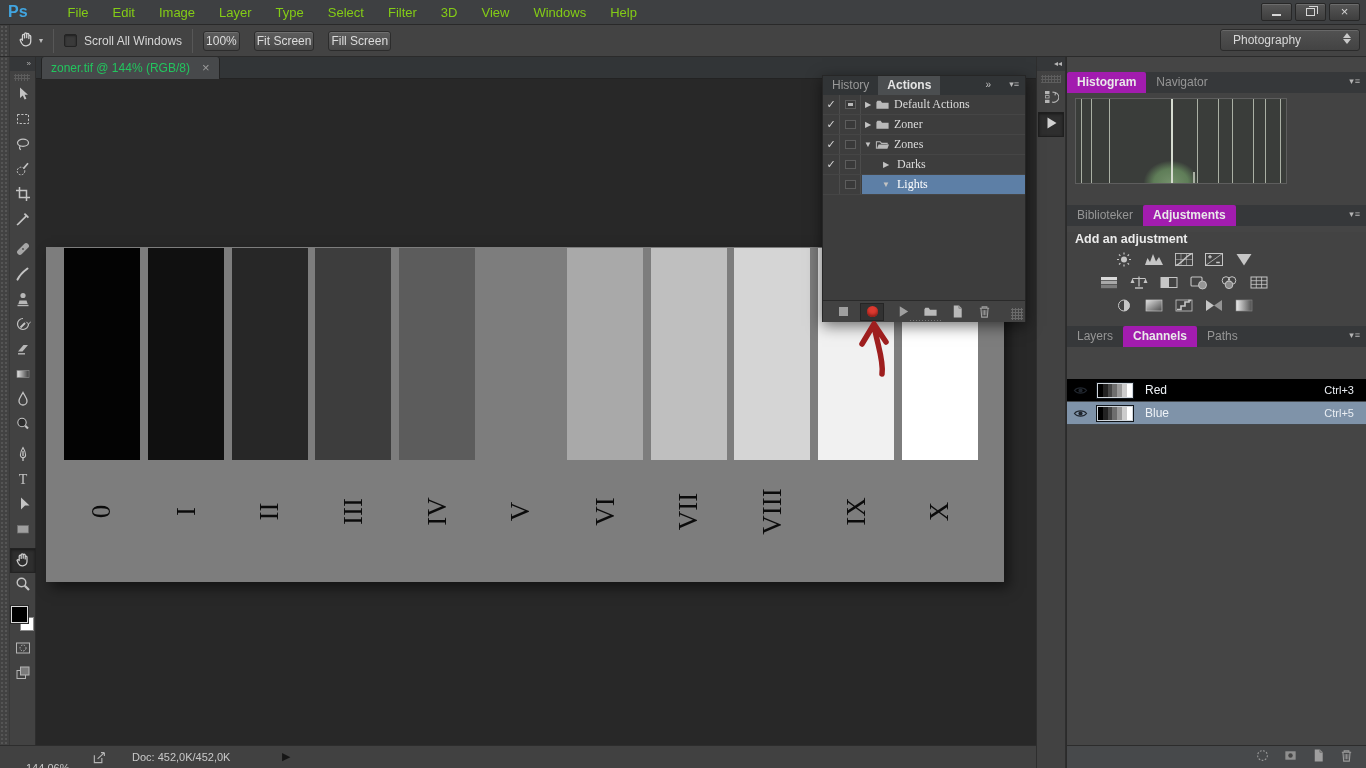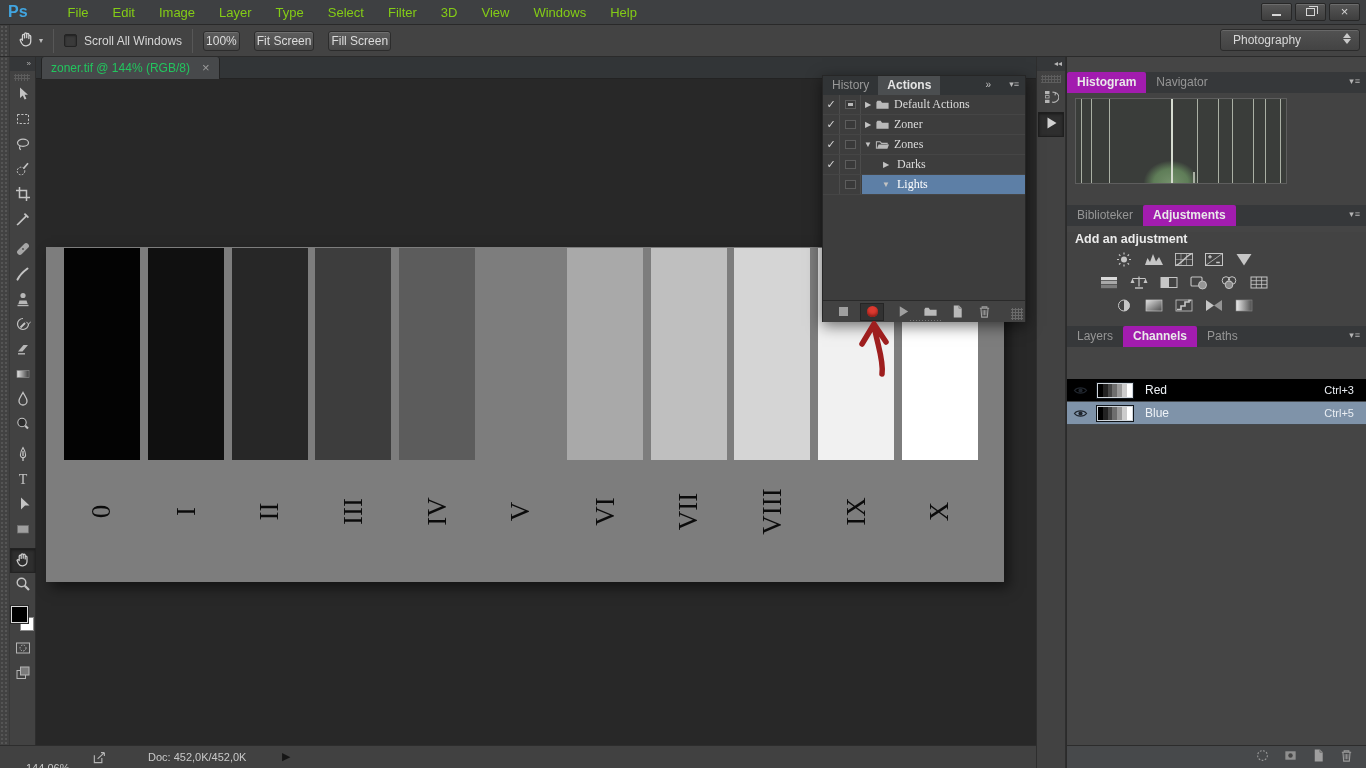--- a/index.html
+++ b/index.html
@@ -53,21 +53,21 @@
   .doc-tab .close { font-size:13px; color:#9b9b9b; margin-left:12px; line-height:10px; }
   .canvas-image { position:absolute; left:10px; top:190px; width:958px; height:335px; background:#7d7d7d; box-shadow:5px 6px 12px rgba(0,0,0,.5); }
   .zone-bar { position:absolute; top:1px; height:212px; width:76px; }
   .zone-label { position:absolute; top:222px; height:84px; width:76px; display:flex; align-items:center; justify-content:center; }
   .zone-label span { transform:rotate(-90deg); font-family:"Liberation Serif",serif; font-size:27px; color:#0b0b0b; white-space:nowrap; }
 
   
   .statusbar { position:absolute; left:0; top:745px; width:1036px; height:23px; background:#414141; border-top:1px solid #2d2d2d; z-index:5; }
   .sb-zoom { position:absolute; left:26px; top:16px; font-size:11px; color:#c9c9c9; }
   .sb-share { position:absolute; left:92px; top:4px; }
-  .sb-doc { position:absolute; left:148px; top:5px; font-size:11px; color:#c9c9c9; }
+  .sb-doc { position:absolute; left:132px; top:5px; font-size:11px; color:#c9c9c9; }
   .sb-arrow { position:absolute; left:282px; top:4px; font-size:11px; color:#161616; }
 
   
   .dockstrip { position:absolute; left:1036px; top:57px; width:30px; height:711px; background:#424242; border-left:1px solid #2e2e2e; border-right:1px solid #2e2e2e; z-index:4; }
   .ds-head { height:14px; background:#353739; color:#b5b5b5; font-size:8px; text-align:right; line-height:14px; padding-right:3px; }
   .ds-grip { margin:4px auto 3px; width:20px; height:8px; background-image:radial-gradient(#5d5d5d 1px, transparent 1.2px); background-size:3px 3px; }
   .ds-btn { width:26px; height:25px; margin:1px auto; display:flex; align-items:center; justify-content:center; }
   .ds-btn.active { background:#2e2e2e; border:1px solid #1f1f1f; box-shadow:inset 0 1px 3px #191919; }
 
   

